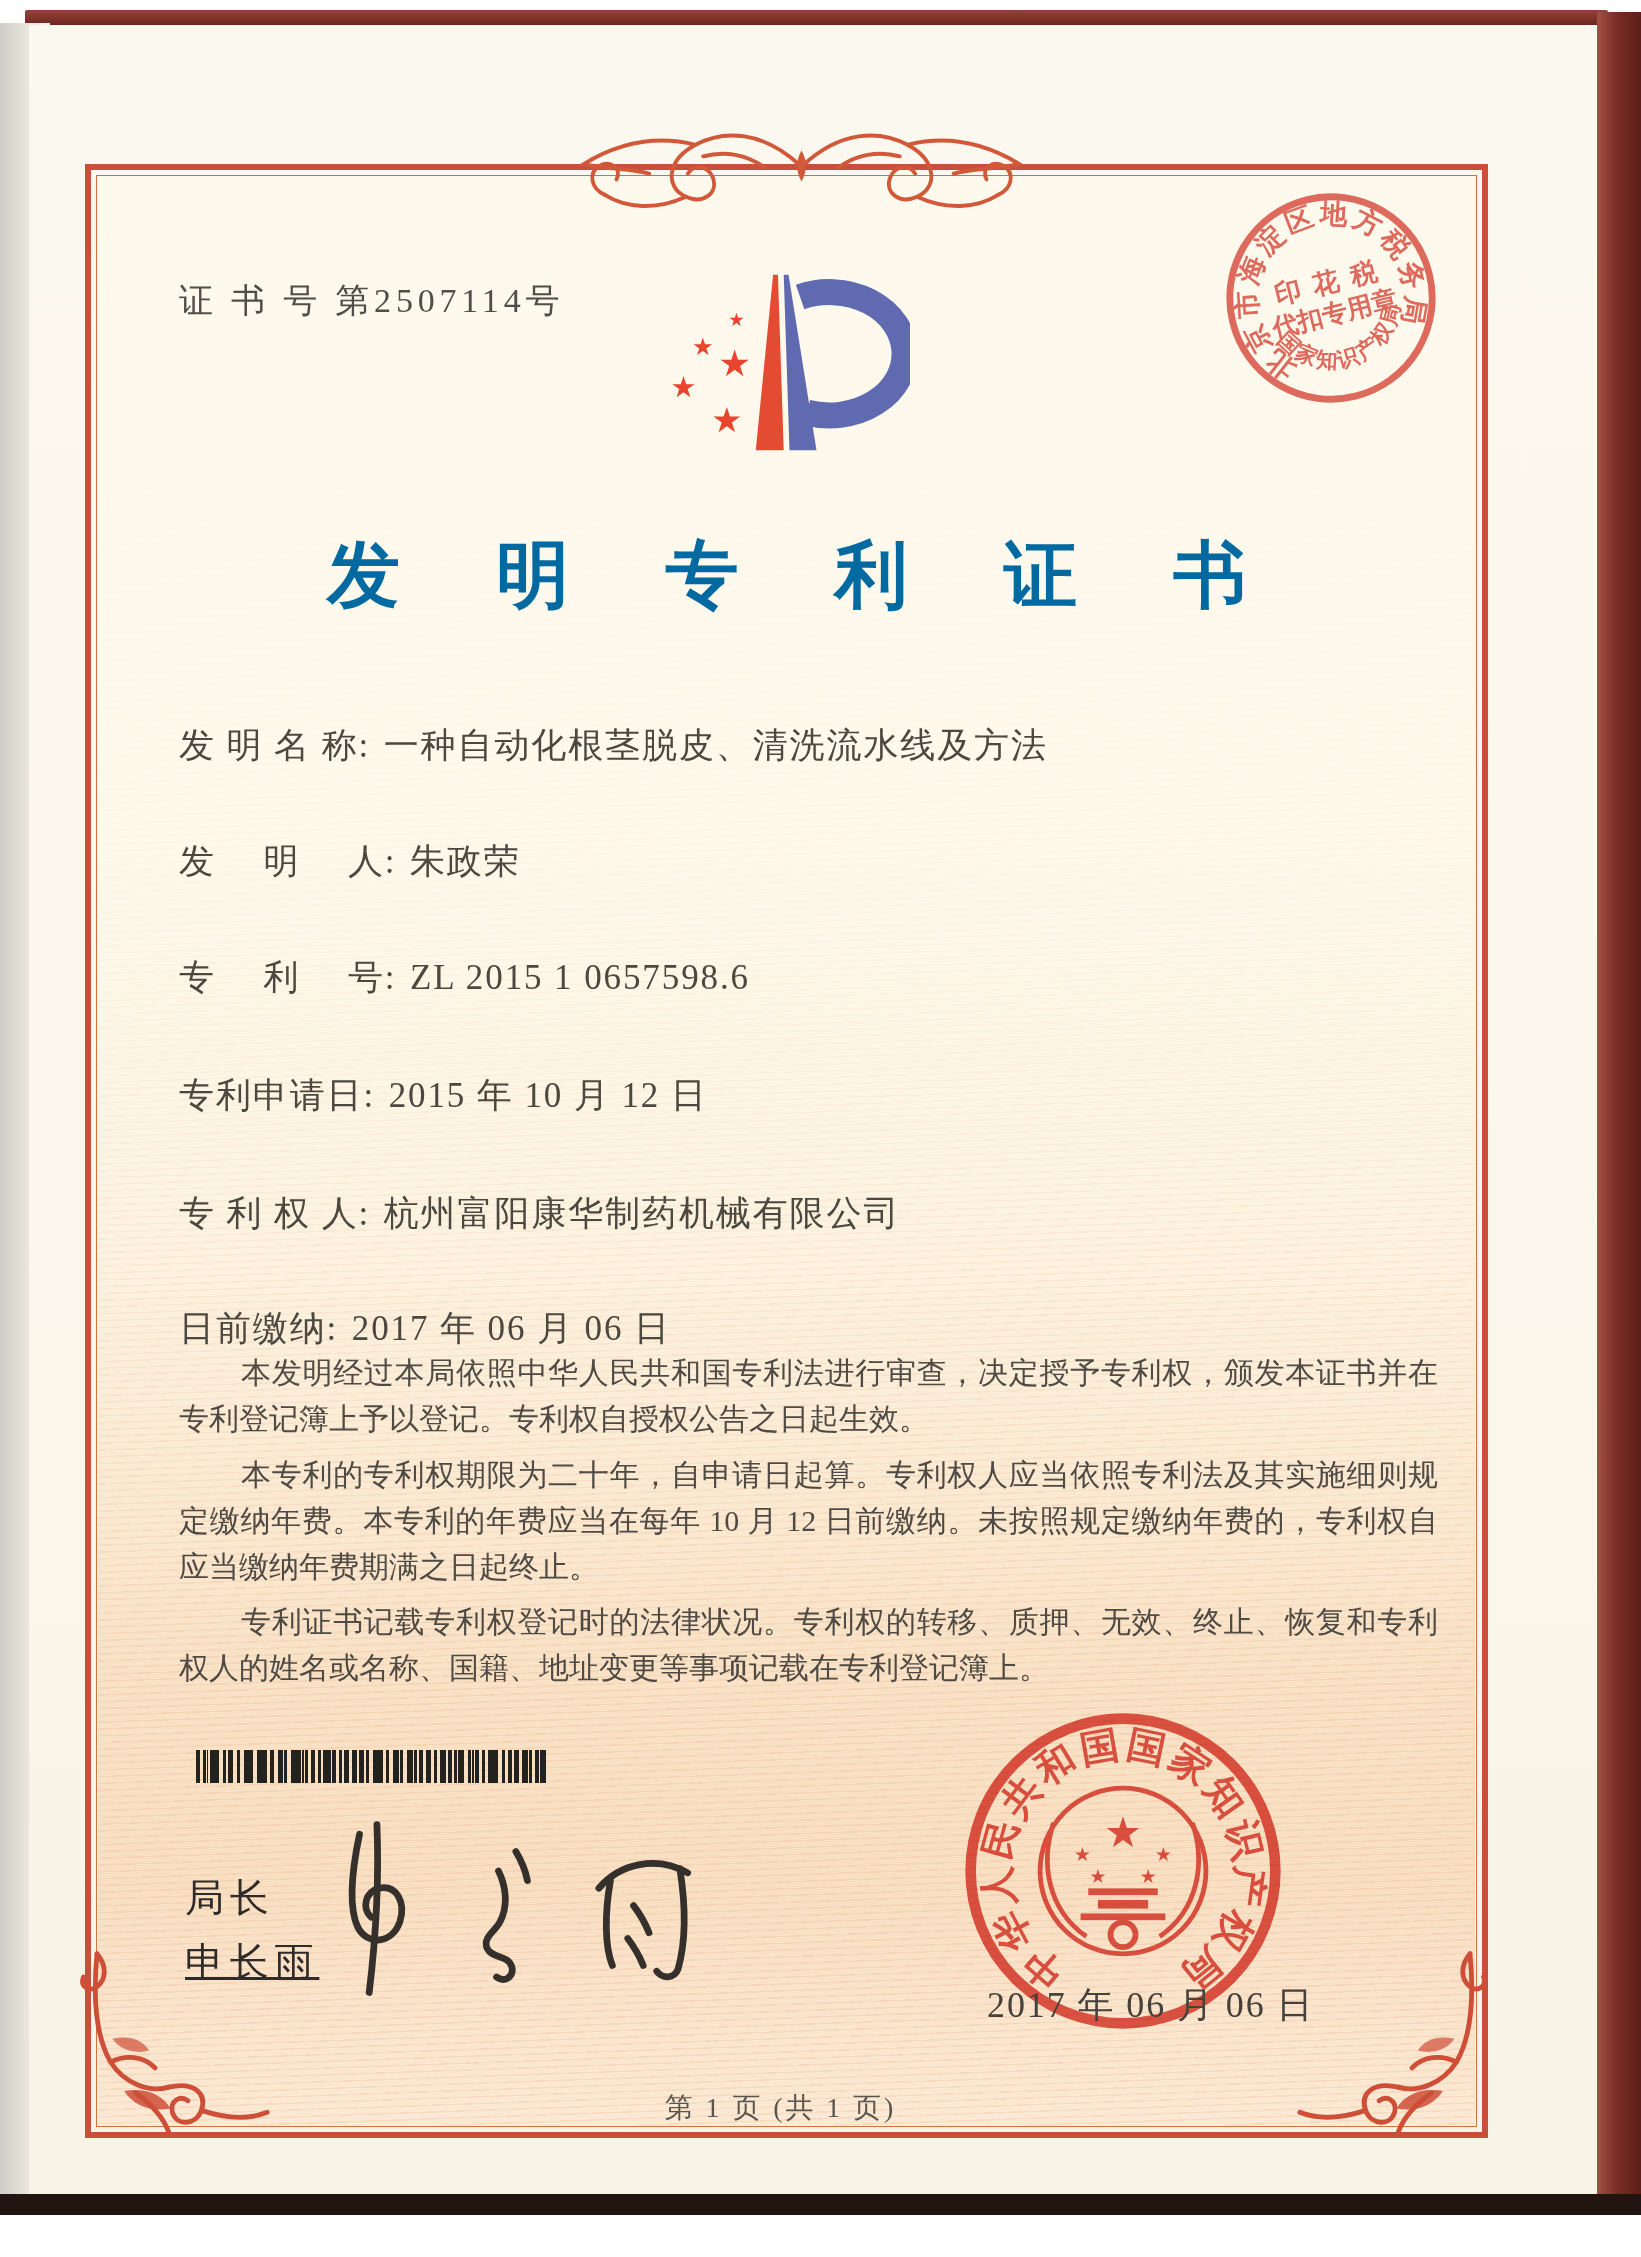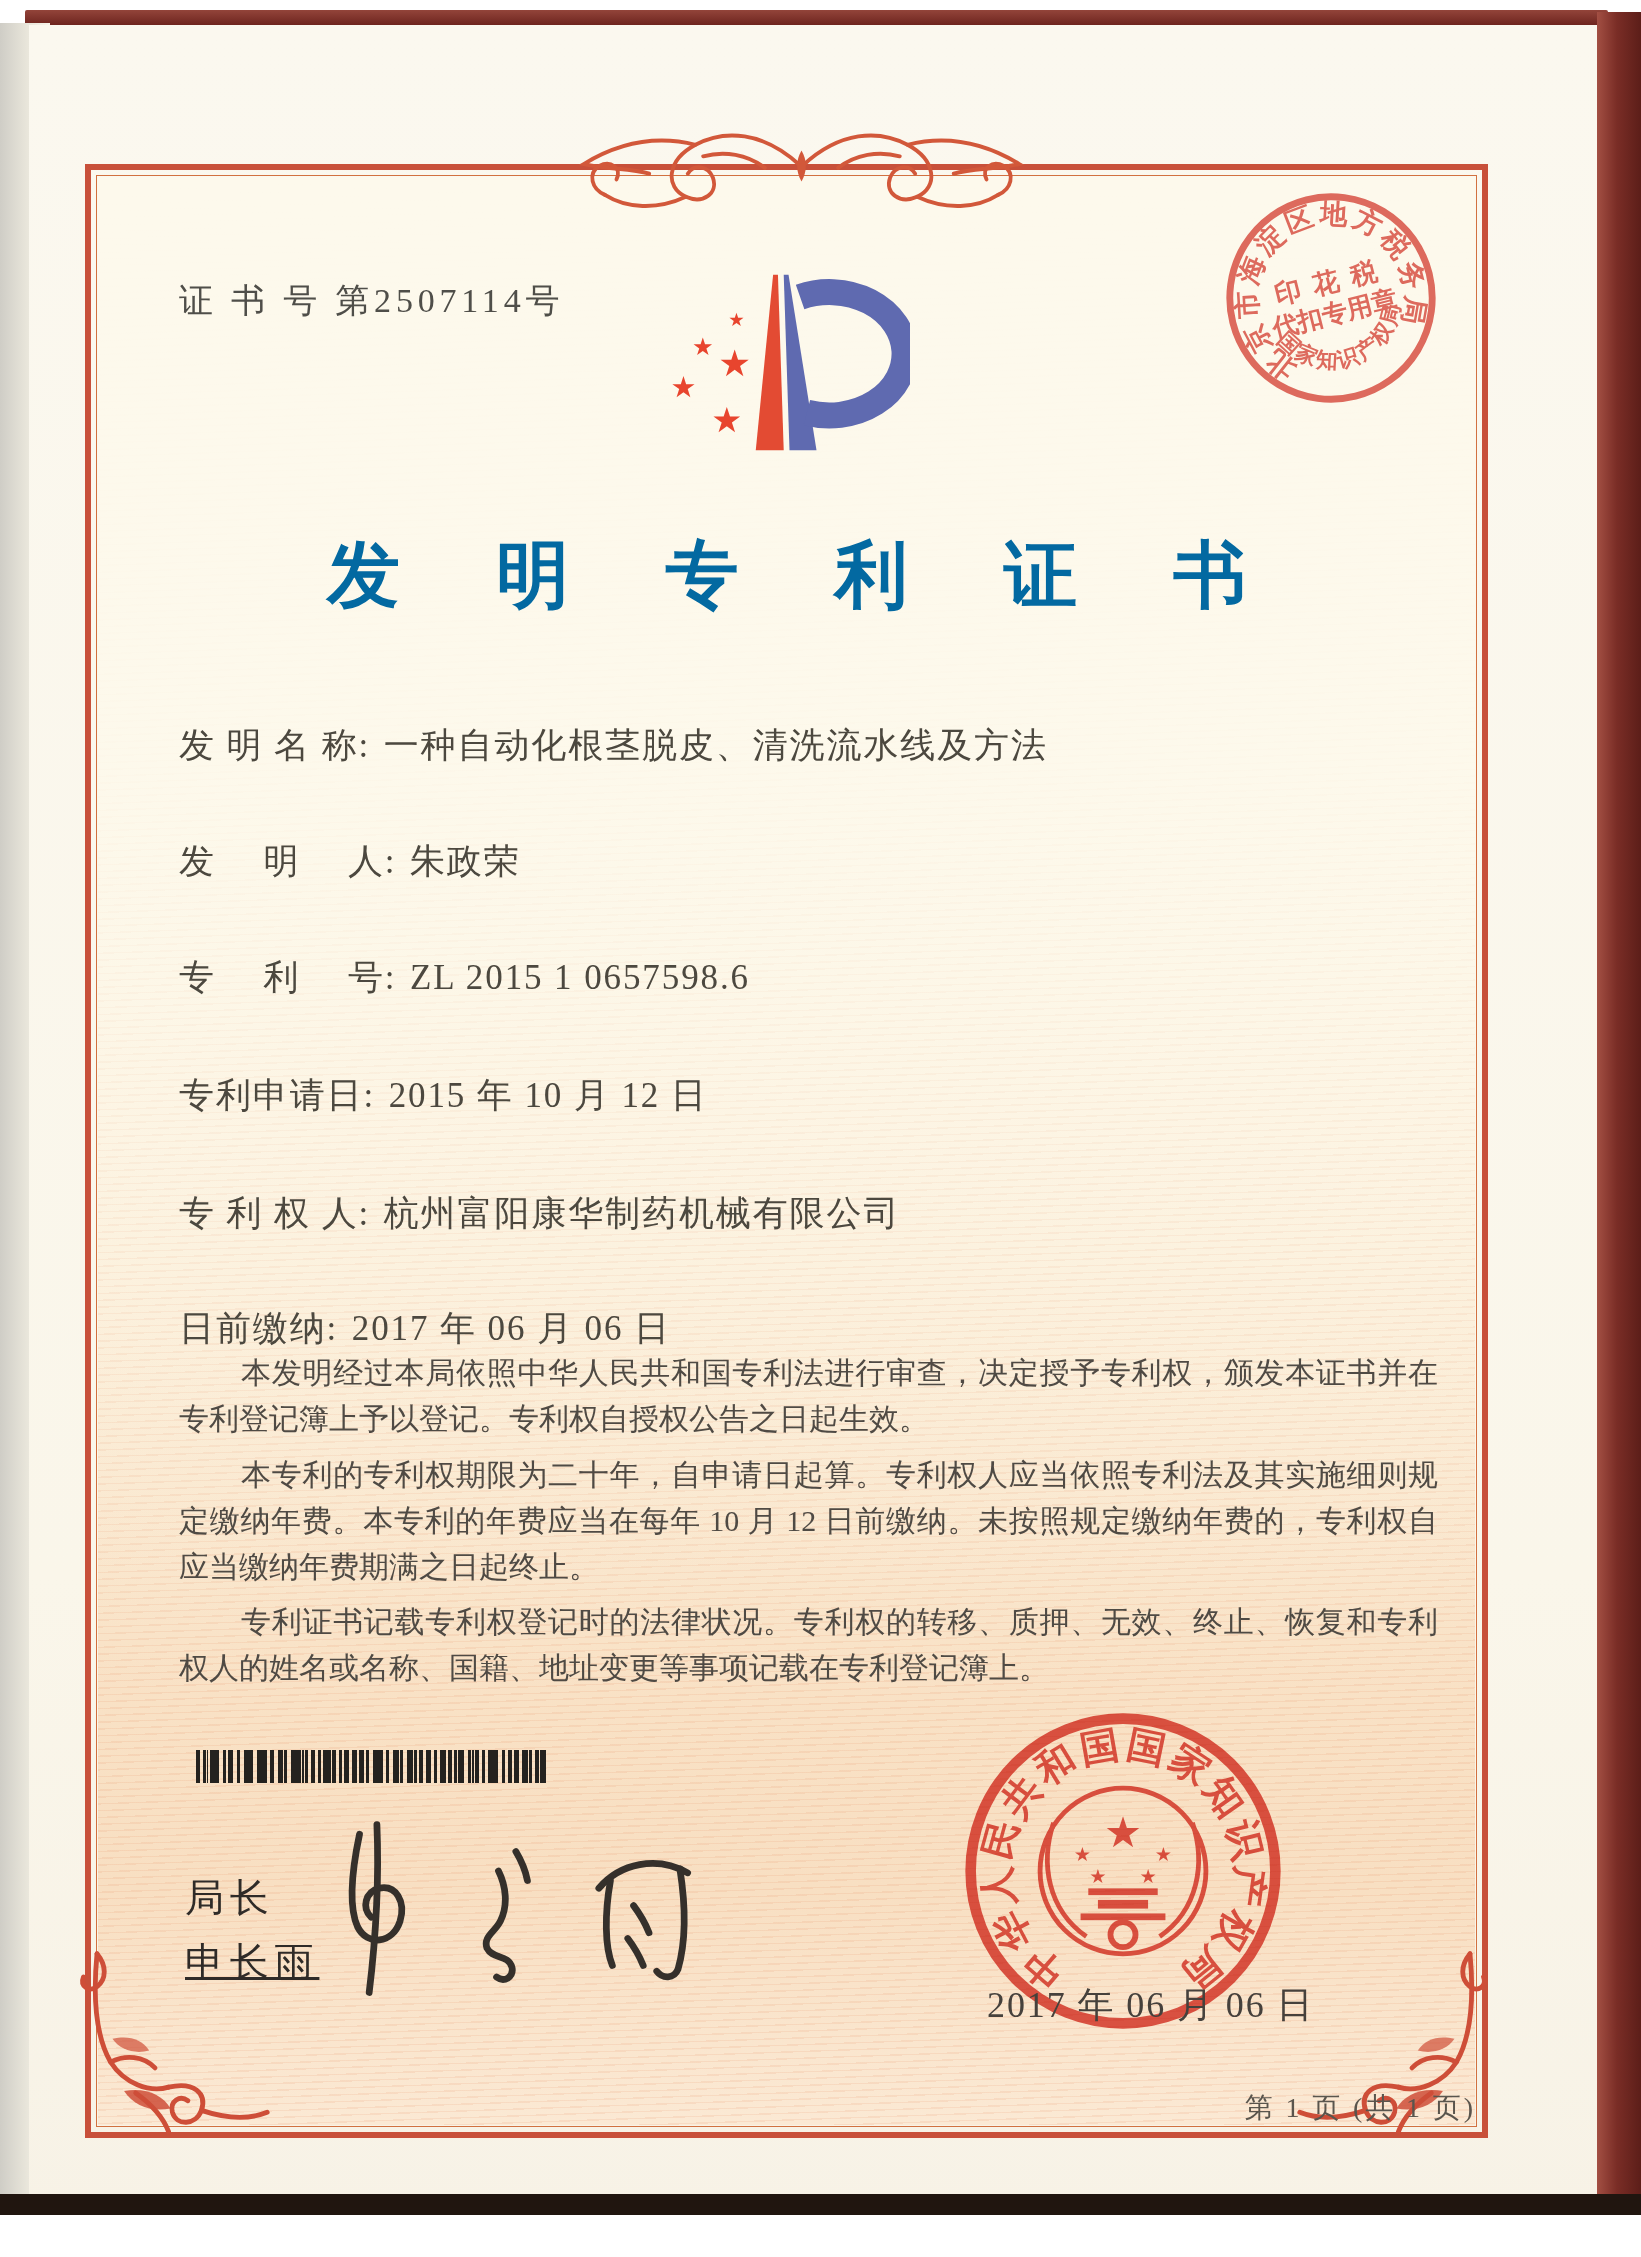--- a/index.html
+++ b/index.html
@@ -33,21 +33,21 @@
   .field .val{margin-left:13.5px;margin-top:40px;}
   .body-text{position:absolute;left:179px;top:1350px;width:1259px;font-size:30px;
              line-height:46px;color:#4f4a44;text-align:justify;}
   .body-text p{margin:0 0 9.7px 0;text-indent:62px;}
   .signer-title{position:absolute;left:185px;top:1871px;font-size:39px;color:#2f2b28;
                 font-family:Liberation Mono, monospace;letter-spacing:5.8px;}
   .signer-name{position:absolute;left:185px;top:1935px;font-size:39px;color:#2f2b28;
                font-family:"Liberation Sans","DejaVu Sans",sans-serif;letter-spacing:5.8px;text-decoration:underline;}
   .issue-date{position:absolute;left:987px;top:1981px;font-size:36px;color:#46413c;
               letter-spacing:1.9px;z-index:6;}
-  .footer-page{position:absolute;left:85px;top:2089px;width:1391px;text-align:right;
+  .footer-page{position:absolute;left:85px;top:2089px;width:1391px;text-align:center;
                font-size:28px;color:#5a554d;letter-spacing:2.9px;}
   
   .barcode{position:absolute;left:196px;top:1750px;width:350px;height:33px;
     background-image:
       repeating-linear-gradient(90deg,#24221f 0 2.9px,transparent 2.9px 6.8px),
       repeating-linear-gradient(90deg,#24221f 0 1.9px,transparent 1.9px 10.6px),
       repeating-linear-gradient(90deg,#24221f 0 3.9px,transparent 3.9px 16.4px);}
   
   .tax-stamp{position:absolute;left:1218px;top:185px;width:226px;height:226px;
              transform:rotate(-14deg);opacity:.88;}

